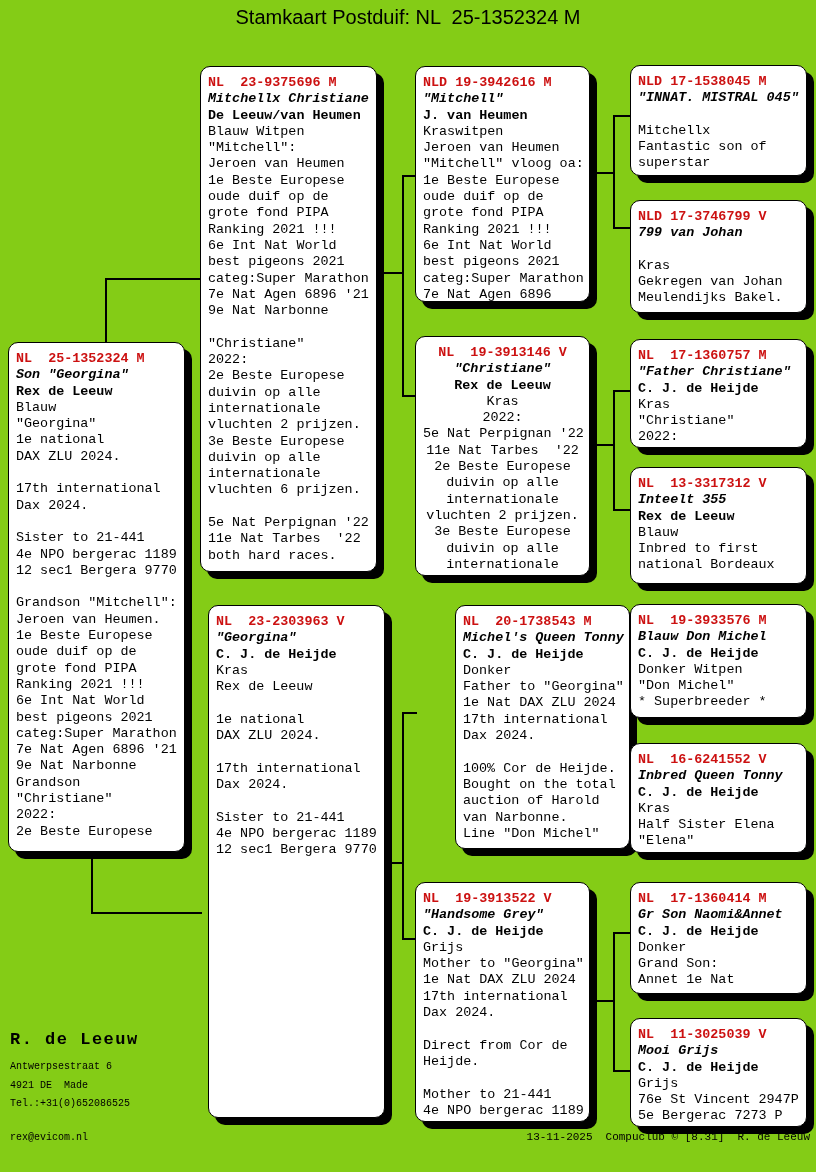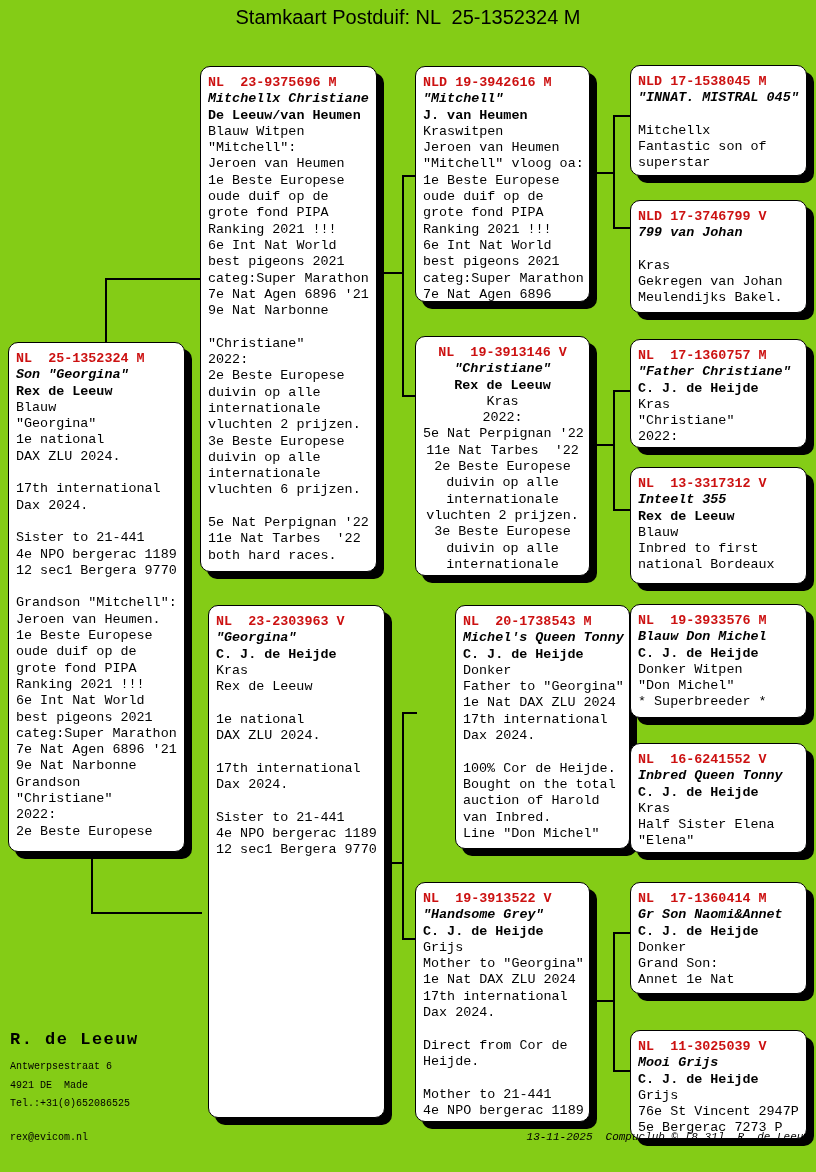--- a/index.html
+++ b/index.html
@@ -11,21 +11,21 @@
         box-shadow:7px 7px 0 #000;padding:8px 7px;box-sizing:border-box;overflow:hidden;}
   .ln{font-size:13.4px;line-height:16.3px;min-height:16.3px;white-space:pre;}
   .ln.r{color:var(--accent,#cc1111);font-weight:bold;}
   .ln.n{font-weight:bold;font-style:italic;}
   .ln.o{font-weight:bold;}
   .seg{position:absolute;background:#000;}
   .owner{position:absolute;left:10px;top:1030px;}
   .owner-name{font-size:17px;font-weight:bold;letter-spacing:1.5px;margin-bottom:9px;white-space:pre;}
   .owner .ln{font-size:10px;line-height:18.5px;min-height:18.5px;}
   .owner .gap{height:15px;}
-  .footer{position:absolute;right:6px;top:1131px;font-size:11px;font-style:italic;
+  .footer{position:absolute;right:6px;top:1131px;font-size:11px;
           display:flex;gap:13px;white-space:pre;}
 </style>
 </head>
 <body>
 
 <div class="page">
   <div class="title">Stamkaart Postduif: NL  25-1352324 M</div>
   <div id="connectors">
       <div class="seg" style="left: 105px; top: 278px; width: 97px; height: 2px;"></div>
       <div class="seg" style="left: 105px; top: 278px; width: 2px; height: 66px;"></div>
@@ -176,21 +176,21 @@
         <div class="ln o">C. J. de Heijde</div>
         <div class="ln p">Donker</div>
         <div class="ln p">Father to "Georgina"</div>
         <div class="ln p">1e Nat DAX ZLU 2024</div>
         <div class="ln p">17th international</div>
         <div class="ln p">Dax 2024.</div>
         <div class="ln b"></div>
         <div class="ln p">100% Cor de Heijde.</div>
         <div class="ln p">Bought on the total</div>
         <div class="ln p">auction of Harold</div>
-        <div class="ln p">van Inbred.</div>
+        <div class="ln p">van Narbonne.</div>
         <div class="ln p">Line "Don Michel"</div>
       </div>
       <div class="pbox" style="left: 415px; top: 882px; width: 175px; height: 240px;">
         <div class="ln r">NL  19-3913522 V</div>
         <div class="ln n">"Handsome Grey"</div>
         <div class="ln o">C. J. de Heijde</div>
         <div class="ln p">Grijs</div>
         <div class="ln p">Mother to "Georgina"</div>
         <div class="ln p">1e Nat DAX ZLU 2024</div>
         <div class="ln p">17th international</div>
@@ -251,21 +251,21 @@
         <div class="ln p">"Elena"</div>
       </div>
       <div class="pbox" style="left: 630px; top: 882px; width: 177px; height: 112px;">
         <div class="ln r">NL  17-1360414 M</div>
         <div class="ln n">Gr Son Naomi&amp;Annet</div>
         <div class="ln o">C. J. de Heijde</div>
         <div class="ln p">Donker</div>
         <div class="ln p">Grand Son:</div>
         <div class="ln p">Annet 1e Nat</div>
       </div>
-      <div class="pbox" style="left: 630px; top: 1018px; width: 177px; height: 109px; margin-top: 12px;">
+      <div class="pbox" style="left: 630px; top: 1018px; width: 177px; height: 109px;">
         <div class="ln r">NL  11-3025039 V</div>
         <div class="ln n">Mooi Grijs</div>
         <div class="ln o">C. J. de Heijde</div>
         <div class="ln p">Grijs</div>
         <div class="ln p">76e St Vincent 2947P</div>
         <div class="ln p">5e Bergerac 7273 P</div>
       </div>
     </div>
 
   <div class="owner">

